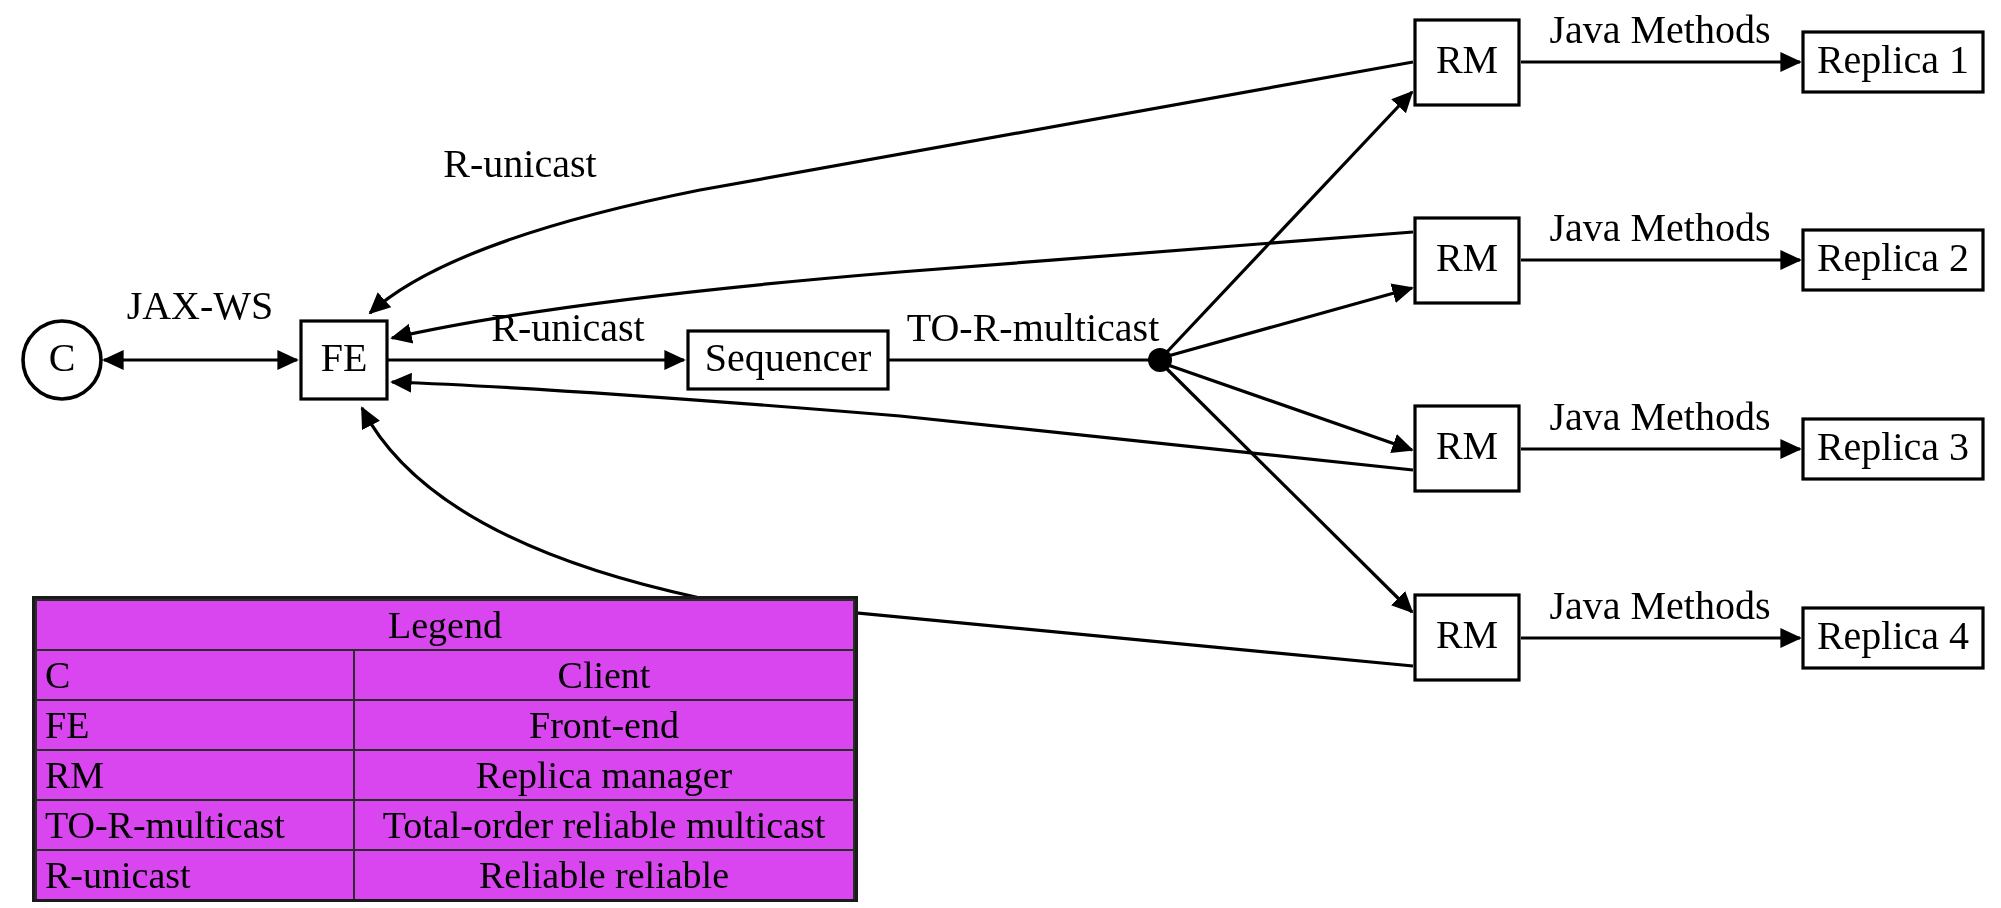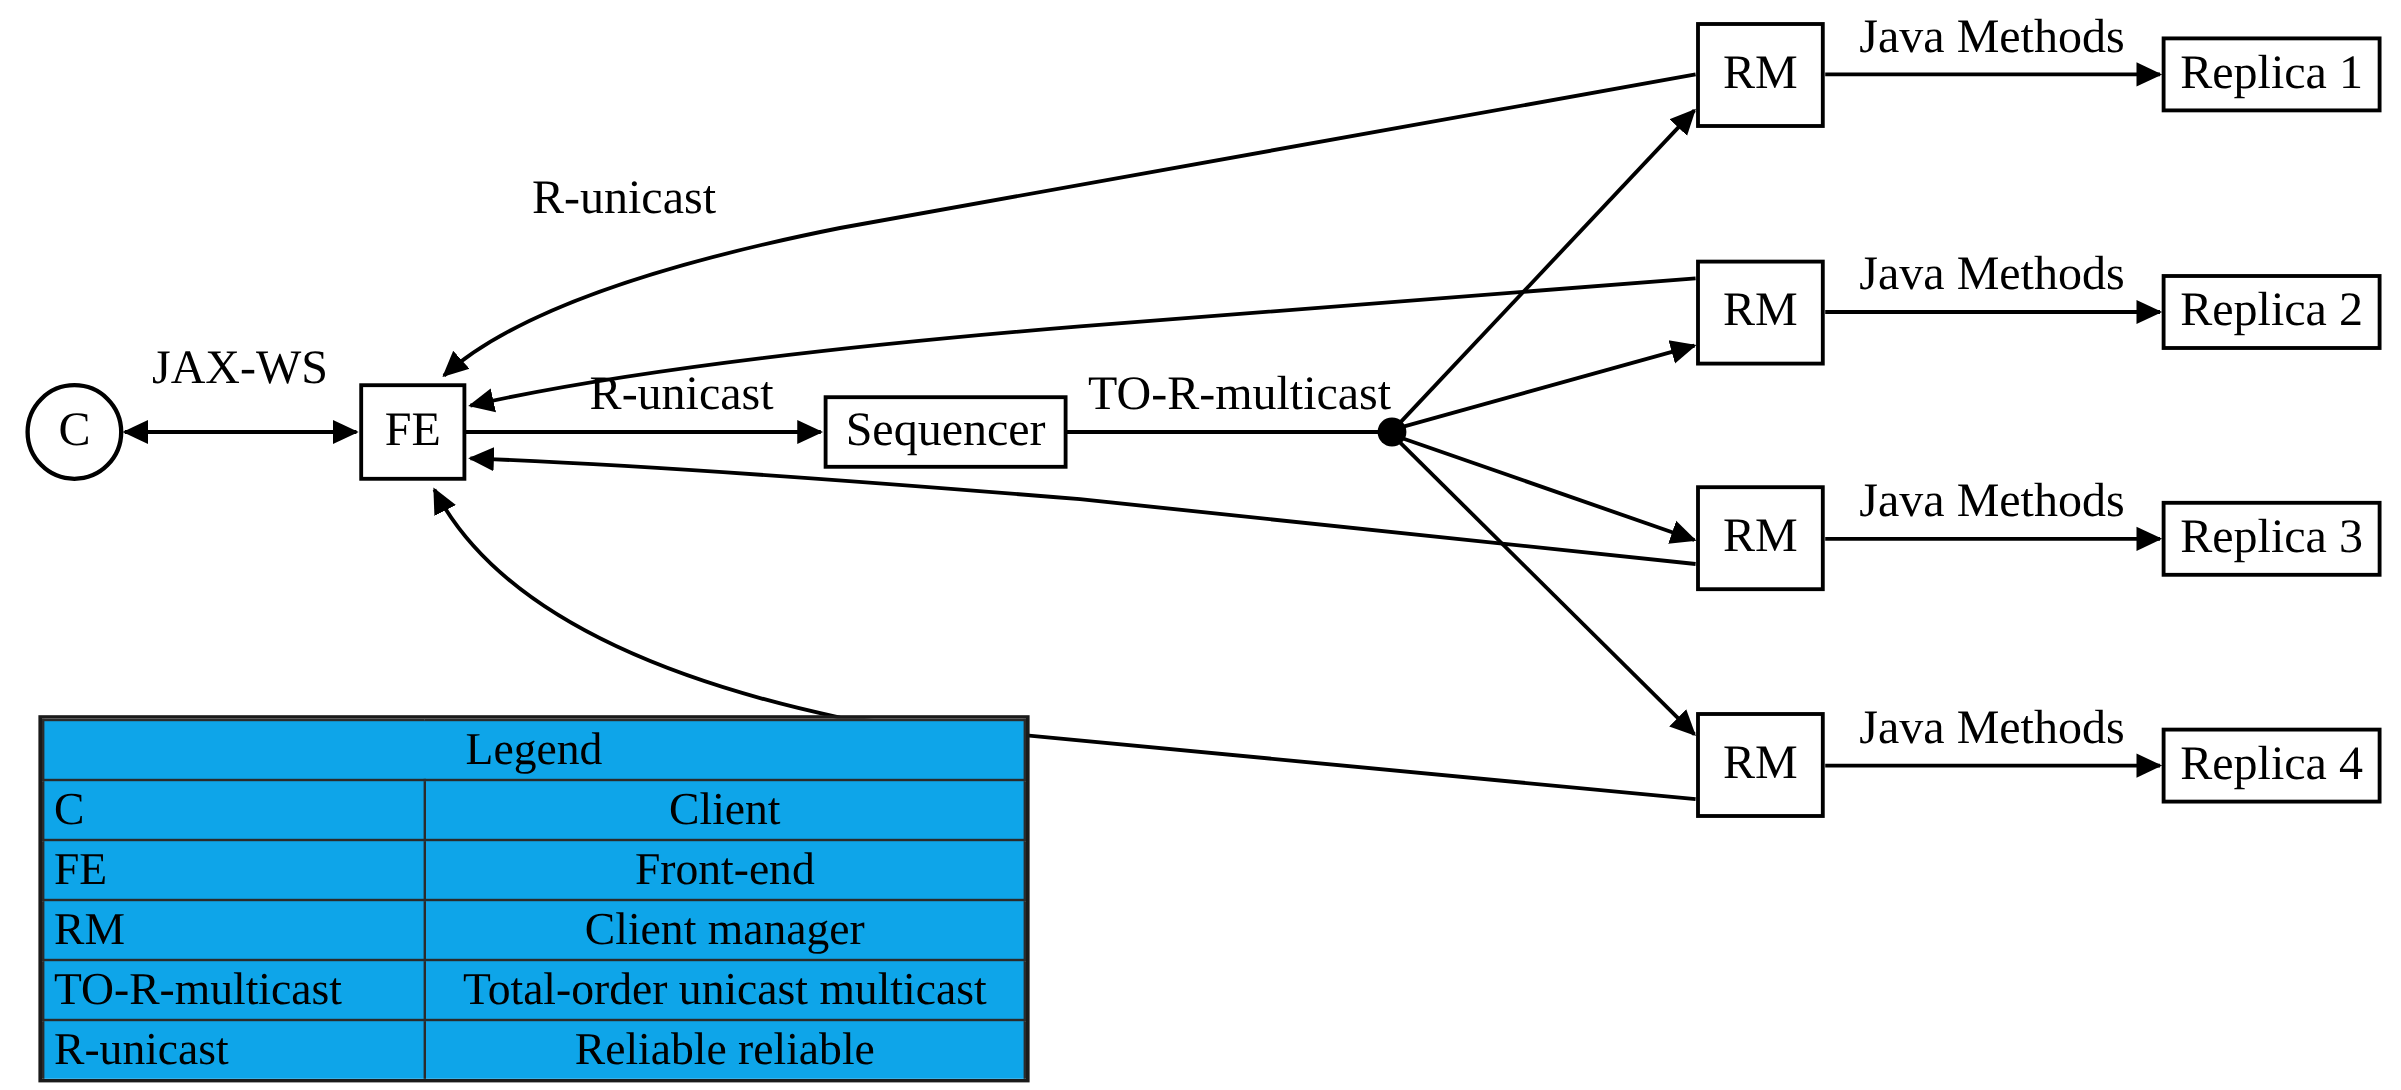--- a/index.html
+++ b/index.html
@@ -72,21 +72,21 @@
     font-family: "Liberation Serif", "DejaVu Serif", serif;
     font-size: 38px;
     color: #000000;
     background: #f1f1f1;
   }
   table.legend-table td {
     border: 2px solid #2b2b2b;
     padding: 2px 8px;
     height: 44px;
     vertical-align: middle;
-    background: #0ea5e9;
+    background: #d946ef;
   }
   td.legend-title {
     text-align: center;
     border-left: none;
     border-top: none;
     border-right: none;
   }
   td.legend-key {
     width: 300px;
     border-left: none;
@@ -200,25 +200,25 @@
         <tr>
           <td class="legend-key">C</td>
           <td class="legend-val">Client</td>
         </tr>
         <tr>
           <td class="legend-key">FE</td>
           <td class="legend-val">Front-end</td>
         </tr>
         <tr>
           <td class="legend-key">RM</td>
-          <td class="legend-val">Client manager</td>
+          <td class="legend-val">Replica manager</td>
         </tr>
         <tr>
           <td class="legend-key">TO-R-multicast</td>
-          <td class="legend-val">Total-order unicast multicast</td>
+          <td class="legend-val">Total-order reliable multicast</td>
         </tr>
         <tr>
           <td class="legend-key">R-unicast</td>
           <td class="legend-val">Reliable reliable</td>
         </tr>
       </tbody>
     </table>
   </div>
 
 </div>

